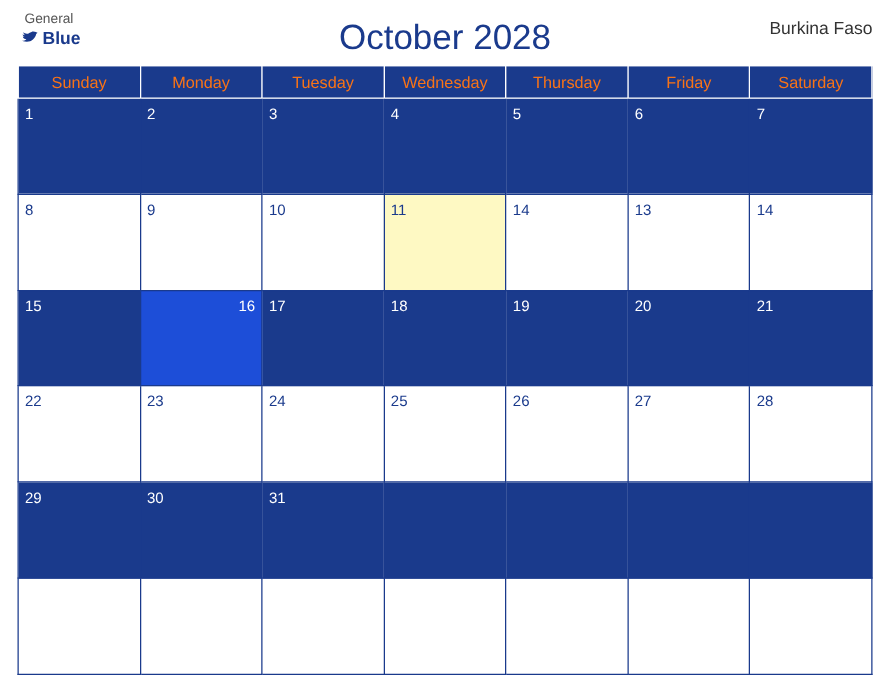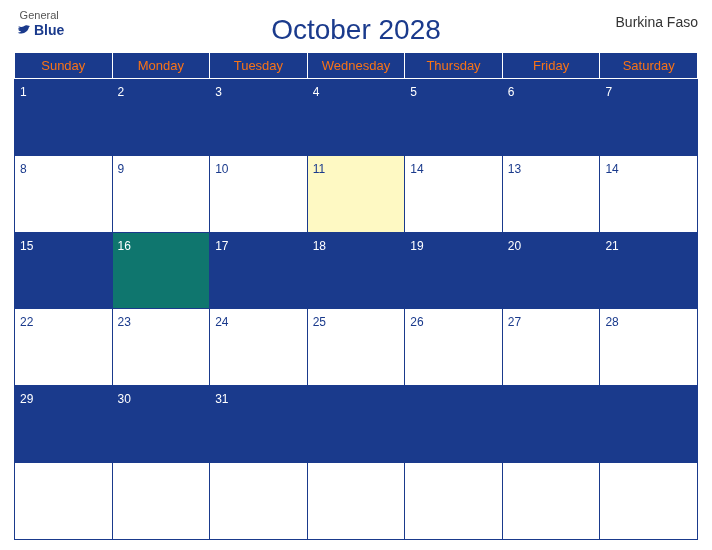--- a/index.html
+++ b/index.html
@@ -141,21 +141,21 @@
           <td style="background-color: rgb(255, 255, 255);"><span class="day-number-dark">8</span></td>
           <td style="background-color: rgb(255, 255, 255);"><span class="day-number-dark">9</span></td>
           <td style="background-color: rgb(255, 255, 255);"><span class="day-number-dark">10</span></td>
           <td style="background-color: #fef9c3;"><span class="day-number-dark">11</span></td>
           <td style="background-color: rgb(255, 255, 255);"><span class="day-number-dark">14</span></td>
           <td style="background-color: rgb(255, 255, 255);"><span class="day-number-dark">13</span></td>
           <td style="background-color: rgb(255, 255, 255);"><span class="day-number-dark">14</span></td>
         </tr>
         <tr>
           <td style="background-color: rgb(26, 58, 140); margin-left: 40px;"><span class="day-number">15</span></td>
-          <td style="background-color: #0f766e;"><span class="day-number">16</span></td>
+          <td style="background-color: #1d4ed8; text-align: right;"><span class="day-number">16</span></td>
           <td style="background-color: rgb(26, 58, 140);"><span class="day-number">17</span></td>
           <td style="background-color: rgb(26, 58, 140);"><span class="day-number">18</span></td>
           <td style="background-color: rgb(26, 58, 140);"><span class="day-number">19</span></td>
           <td style="background-color: rgb(26, 58, 140);"><span class="day-number">20</span></td>
           <td style="background-color: rgb(26, 58, 140);"><span class="day-number">21</span></td>
         </tr>
         <tr>
           <td style="background-color: rgb(255, 255, 255);"><span class="day-number-dark">22</span></td>
           <td style="background-color: rgb(255, 255, 255);"><span class="day-number-dark">23</span></td>
           <td style="background-color: rgb(255, 255, 255);"><span class="day-number-dark">24</span></td>

